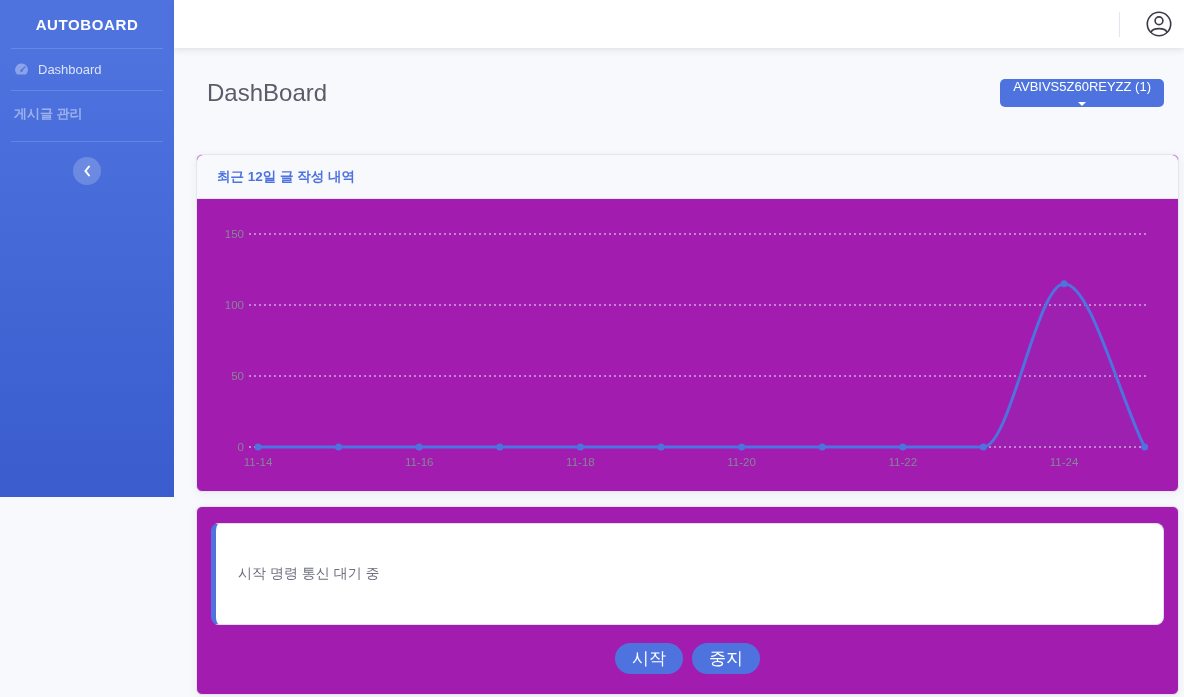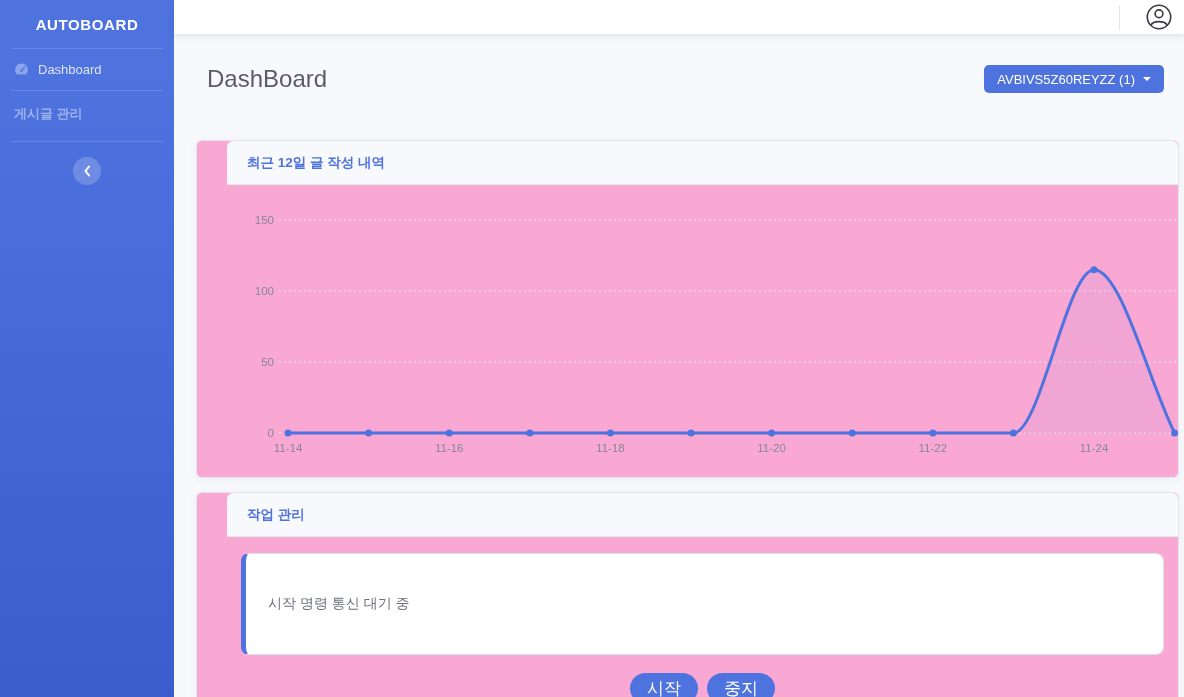--- a/index.html
+++ b/index.html
@@ -5,21 +5,21 @@
   * { box-sizing: border-box; margin: 0; padding: 0; }
   html, body { width: 1184px; height: 697px; overflow: hidden; }
   body {
     font-family: "Liberation Sans", sans-serif;
     background: #f8f9fc;
     display: flex;
   }
 
   
   .sidebar {
-    width: 174px; min-width: 174px; height: 697px;
+    width: 174px; min-width: 174px; height: 497px;
     background: linear-gradient(180deg, #4e73df 10%, #3a5ccd 100%);
     color: #fff;
   }
   .sidebar-brand {
     height: 48px; display: flex; align-items: center; justify-content: center;
     font-size: 15px; font-weight: bold; letter-spacing: 0.6px; color: #fff;
     cursor: pointer;
   }
   .sidebar-divider { border: 0; border-top: 1px solid rgba(255,255,255,0.15); margin: 0 11px; }
   .nav-item {
@@ -57,31 +57,31 @@
   .page-header {
     display: flex; align-items: center; justify-content: space-between;
     margin: 28px 0 0; height: 34px;
   }
   .page-title { font-size: 24px; font-weight: 400; color: #5a5c69; margin-left: 11px; }
   .account-btn {
     background: #4e73df; color: #fff; border: none; border-radius: 5px;
     height: 28px; padding: 0 13px; font-size: 13px; cursor: pointer;
     display: inline-flex; align-items: center; gap: 8px; margin-right: 15px;
     font-family: "Liberation Sans", sans-serif;
+    flex-direction: column;
   }
   .caret-down {
     width: 0; height: 0; border-left: 4px solid transparent;
     border-right: 4px solid transparent; border-top: 4px solid #fff;
   }
 
   
   .card {
-    background: #f9a8d4; border: 1px solid #e3e6f0; border-radius: 6px;
+    background: #a21caf; border: 1px solid #e3e6f0; border-radius: 6px;
     box-shadow: 0 2px 10px rgba(58,59,69,0.06);
-    padding-left: 30px;
   }
   .card-header {
     background: #f8f9fc; border-bottom: 1px solid #e3e6f0;
     padding: 0 20px; height: 44px; display: flex; align-items: center;
     border-radius: 6px 6px 0 0;
     color: #4e73df; font-weight: bold; font-size: 13.5px;
   }
   .chart-card { margin-top: 44px; }
   .chart-body { height: 292px; position: relative; }
   .chart-body svg { position: absolute; inset: 0; }
@@ -191,23 +191,20 @@
             <circle cx="625.1999999999999" cy="248" r="3.5" fill="#4e73df"></circle>
             <circle cx="705.8000000000001" cy="248" r="3.5" fill="#4e73df"></circle>
             <circle cx="786.4000000000001" cy="248" r="3.5" fill="#4e73df"></circle>
             <circle cx="867" cy="84.69999999999999" r="3.5" fill="#4e73df"></circle>
             <circle cx="947.6" cy="248" r="3.5" fill="#4e73df"></circle>
           </svg>
       </div>
     </section>
 
     <section class="card job-card">
-      <div class="card-header">
-        <span>작업 관리</span>
-      </div>
       <div class="job-body">
         <div class="status-box">
           <span>시작 명령 통신 대기 중</span>
         </div>
         <div class="button-row">
           <button class="pill-btn">시작</button>
           <button class="pill-btn">중지</button>
         </div>
       </div>
     </section>

